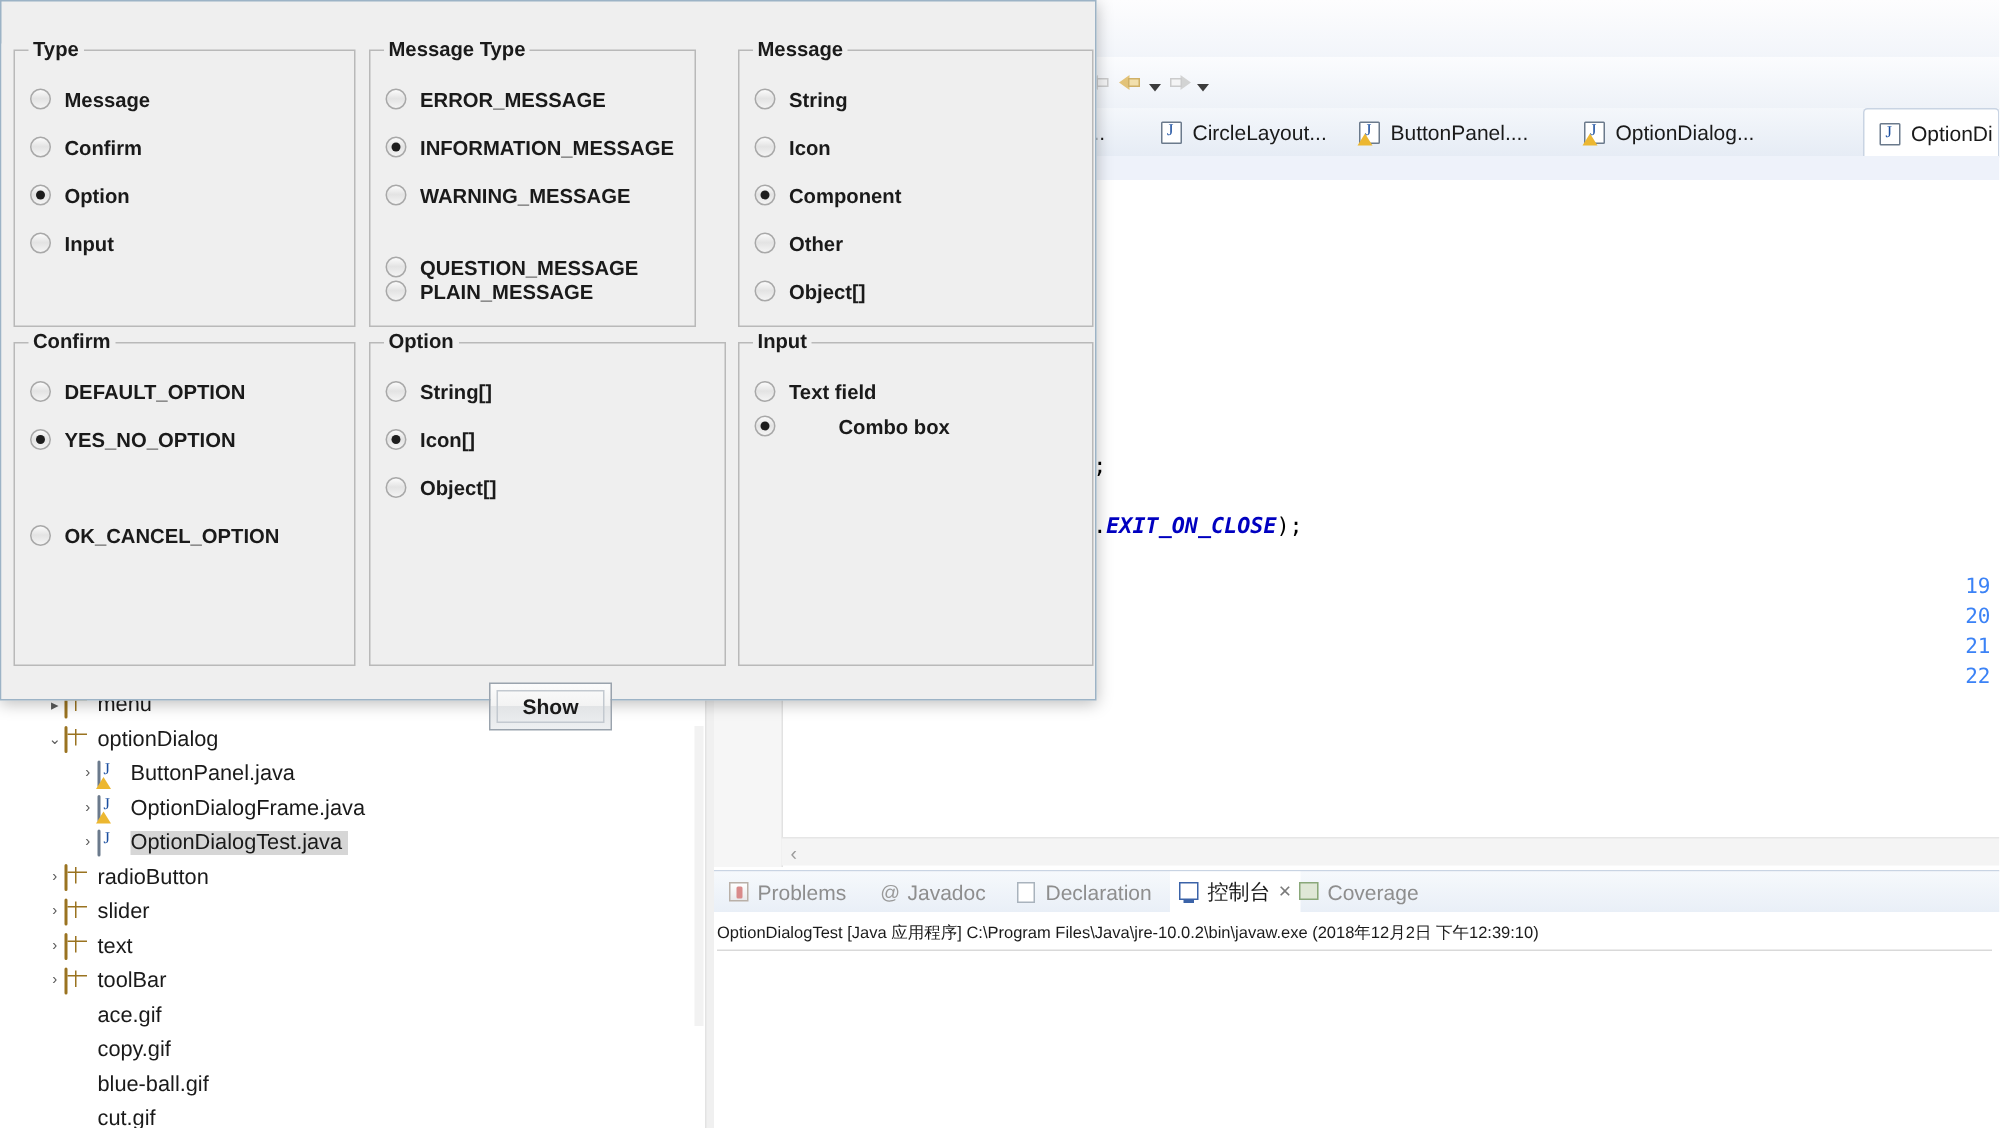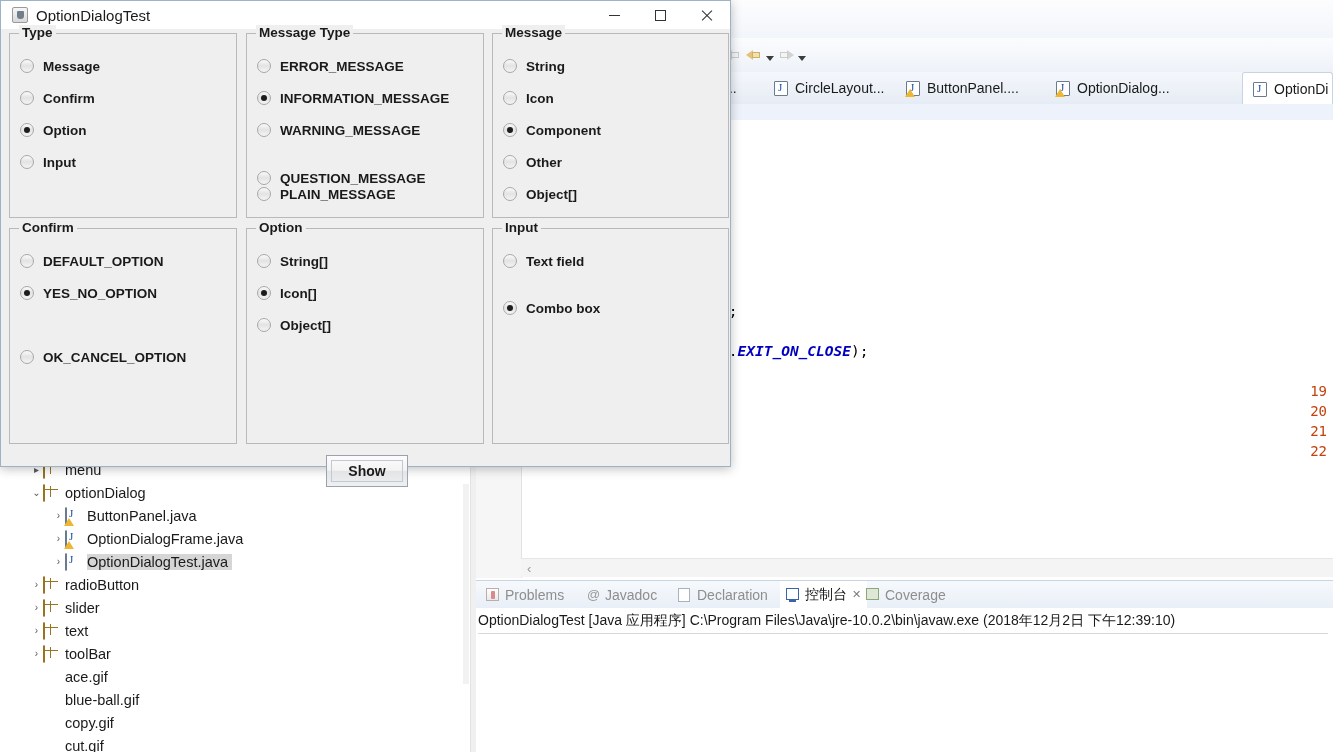--- a/index.html
+++ b/index.html
@@ -135,21 +135,21 @@
   
   #code{
     position:absolute;left:0;top:120px;width:857px;height:458px;background:#ffffff;
     overflow:hidden;
   }
   #gutter{
     position:absolute;left:0;top:0;width:45px;height:458px;background:#f6f6f6;
     border-right:1px solid #e2e2e2;
   }
   .lnum{
-    position:absolute;right:6px;font-size:14px;color:#c2410c;
+    position:absolute;right:6px;font-size:14px;color:#3b82f6;
     font-family:"DejaVu Sans Mono",monospace;
   }
   .cline{
     position:absolute;left:52px;font-size:14.5px;white-space:pre;
     font-family:"DejaVu Sans Mono",monospace;color:#000000;
   }
   .kw{color:#7f0055;font-weight:bold;}
   .str{color:#2a00ff;}
   .cmt{color:#3f7f5f;}
   .stat{color:#0000c0;font-style:italic;font-weight:bold;}
@@ -175,21 +175,21 @@
   .vtab{
     position:absolute;top:0;height:27px;display:flex;align-items:center;
     font-size:14px;color:#8e8e8e;padding:0 6px;box-sizing:border-box;white-space:nowrap;
   }
   .vtab.active{background:#ffffff;color:#1a1a1a;}
   .vtab .vic{width:15px;height:15px;margin-right:4px;flex:0 0 15px;position:relative;}
   .vtab .xclose{margin-left:5px;font-size:11px;color:#7a7a7a;}
   #console-head{
     position:absolute;left:2px;top:28px;width:853px;height:24px;
     display:flex;align-items:center;
-    font-size:14px;color:#1a1a1a;white-space:nowrap;
+    font-size:11px;color:#1a1a1a;white-space:nowrap;
   }
   #console-sep{position:absolute;left:2px;top:52px;width:850px;height:1px;background:#d9d9d9;}
   #console-body{position:absolute;left:0;top:53px;width:857px;height:119px;background:#ffffff;}
 
   
   .ic-problems{width:13px;height:13px;background:linear-gradient(#fff,#e9e9ec);
      border:1px solid #b9b0a8;box-sizing:border-box;position:relative;}
   .ic-problems:after{content:"";position:absolute;left:4px;top:2px;width:4px;height:8px;
      background:#d98a8a;border-radius:1px;}
   .ic-at{font-size:13px;color:#9a9a9a;line-height:15px;text-align:center;display:block;}
@@ -324,26 +324,26 @@
           <span class="lbl">toolBar</span>
         </div>
         <div class="tree-row" style="padding-left: 30px;">
           <span class="arrow"></span>
           <span class="ic"><span class="icon-ball"></span></span>
           <span class="lbl">ace.gif</span>
         </div>
         <div class="tree-row" style="padding-left: 30px;">
           <span class="arrow"></span>
           <span class="ic"><span class="icon-ball"></span></span>
-          <span class="lbl">blue-ball.gif</span>
+          <span class="lbl">copy.gif</span>
         </div>
         <div class="tree-row" style="padding-left: 30px;">
           <span class="arrow"></span>
           <span class="ic"><span class="icon-ball"></span></span>
-          <span class="lbl">copy.gif</span>
+          <span class="lbl">blue-ball.gif</span>
         </div>
         <div class="tree-row" style="padding-left: 30px;">
           <span class="arrow"></span>
           <span class="ic"><span class="icon-ball"></span></span>
           <span class="lbl">cut.gif</span>
         </div>
       </div>
   </div>
   <div id="explorer-scroll">
     <div class="thumb"></div>
@@ -464,33 +464,20 @@
           </div>
         </div>
       <div id="console-head">OptionDialogTest [Java 应用程序] C:\Program Files\Java\jre-10.0.2\bin\javaw.exe  (2018年12月2日 下午12:39:10)</div>
       <div id="console-sep"></div>
       <div id="console-body"></div>
     </div>
   </div>
 </div>
 
 <div id="dialog">
-  <div id="titlebar">
-    <div id="title-icon"></div>
-    <div id="title-text">OptionDialogTest</div>
-    <div class="winbtn" id="btn-min">
-      <div class="glyph-min"></div>
-    </div>
-    <div class="winbtn" id="btn-max">
-      <div class="glyph-max"></div>
-    </div>
-    <div class="winbtn" id="btn-close">
-      <div class="glyph-close"></div>
-    </div>
-  </div>
 
   <div id="dialog-body">
 
     <div class="group" style="left: 8px; top: 4px; width: 228px; height: 185px;">
         <div class="group-title">Type</div>
         <div class="radio-row" style="top: 22px;">
           <span class="radio"></span>
           <span class="radio-lbl">Message</span>
         </div>
         <div class="radio-row" style="top: 54px;">
@@ -499,21 +486,21 @@
         </div>
         <div class="radio-row" style="top: 86px;">
           <span class="radio checked"></span>
           <span class="radio-lbl">Option</span>
         </div>
         <div class="radio-row" style="top: 118px;">
           <span class="radio"></span>
           <span class="radio-lbl">Input</span>
         </div>
       </div>
-      <div class="group" style="left: 245px; top: 4px; width: 238px; height: 185px;">
+      <div class="group" style="left: 245px; top: 4px; width: 218px; height: 185px;">
         <div class="group-title">Message Type</div>
         <div class="radio-row" style="top: 22px;">
           <span class="radio"></span>
           <span class="radio-lbl">ERROR_MESSAGE</span>
         </div>
         <div class="radio-row" style="top: 54px;">
           <span class="radio checked"></span>
           <span class="radio-lbl">INFORMATION_MESSAGE</span>
         </div>
         <div class="radio-row" style="top: 86px;">
@@ -581,21 +568,21 @@
           <span class="radio"></span>
           <span class="radio-lbl">Object[]</span>
         </div>
       </div>
       <div class="group" style="left: 491px; top: 199px; width: 237px; height: 216px;">
         <div class="group-title">Input</div>
         <div class="radio-row" style="top: 22px;">
           <span class="radio"></span>
           <span class="radio-lbl">Text field</span>
         </div>
-        <div class="radio-row" style="top: 69px;">
+        <div class="radio-row" style="top: 45px; gap: 33px;">
           <span class="radio checked"></span>
           <span class="radio-lbl">Combo box</span>
         </div>
       </div>
       <div id="show-btn">
       <div class="inner"></div>
       <span>Show</span>
     </div>
   </div>
 </div>

